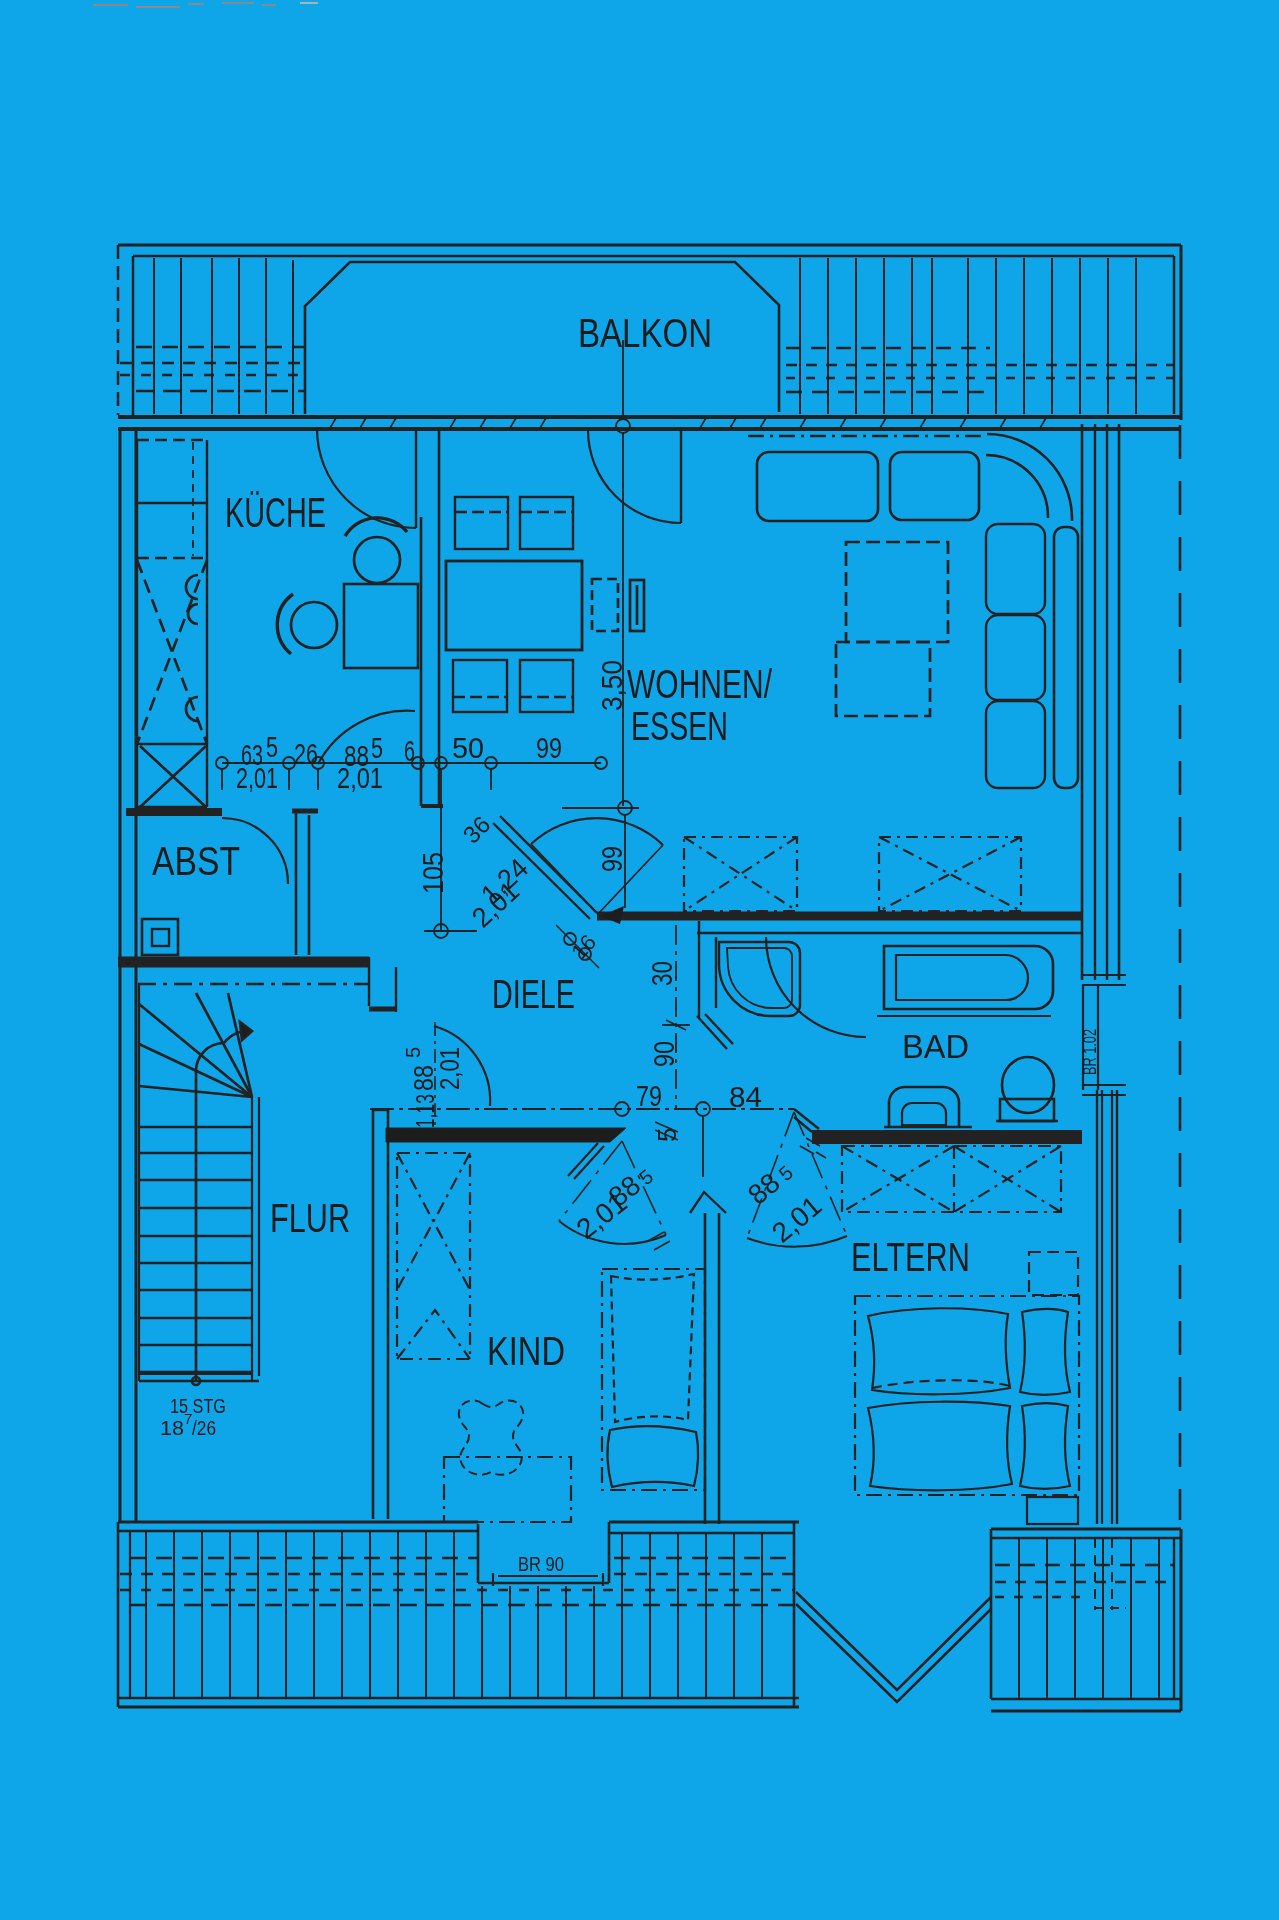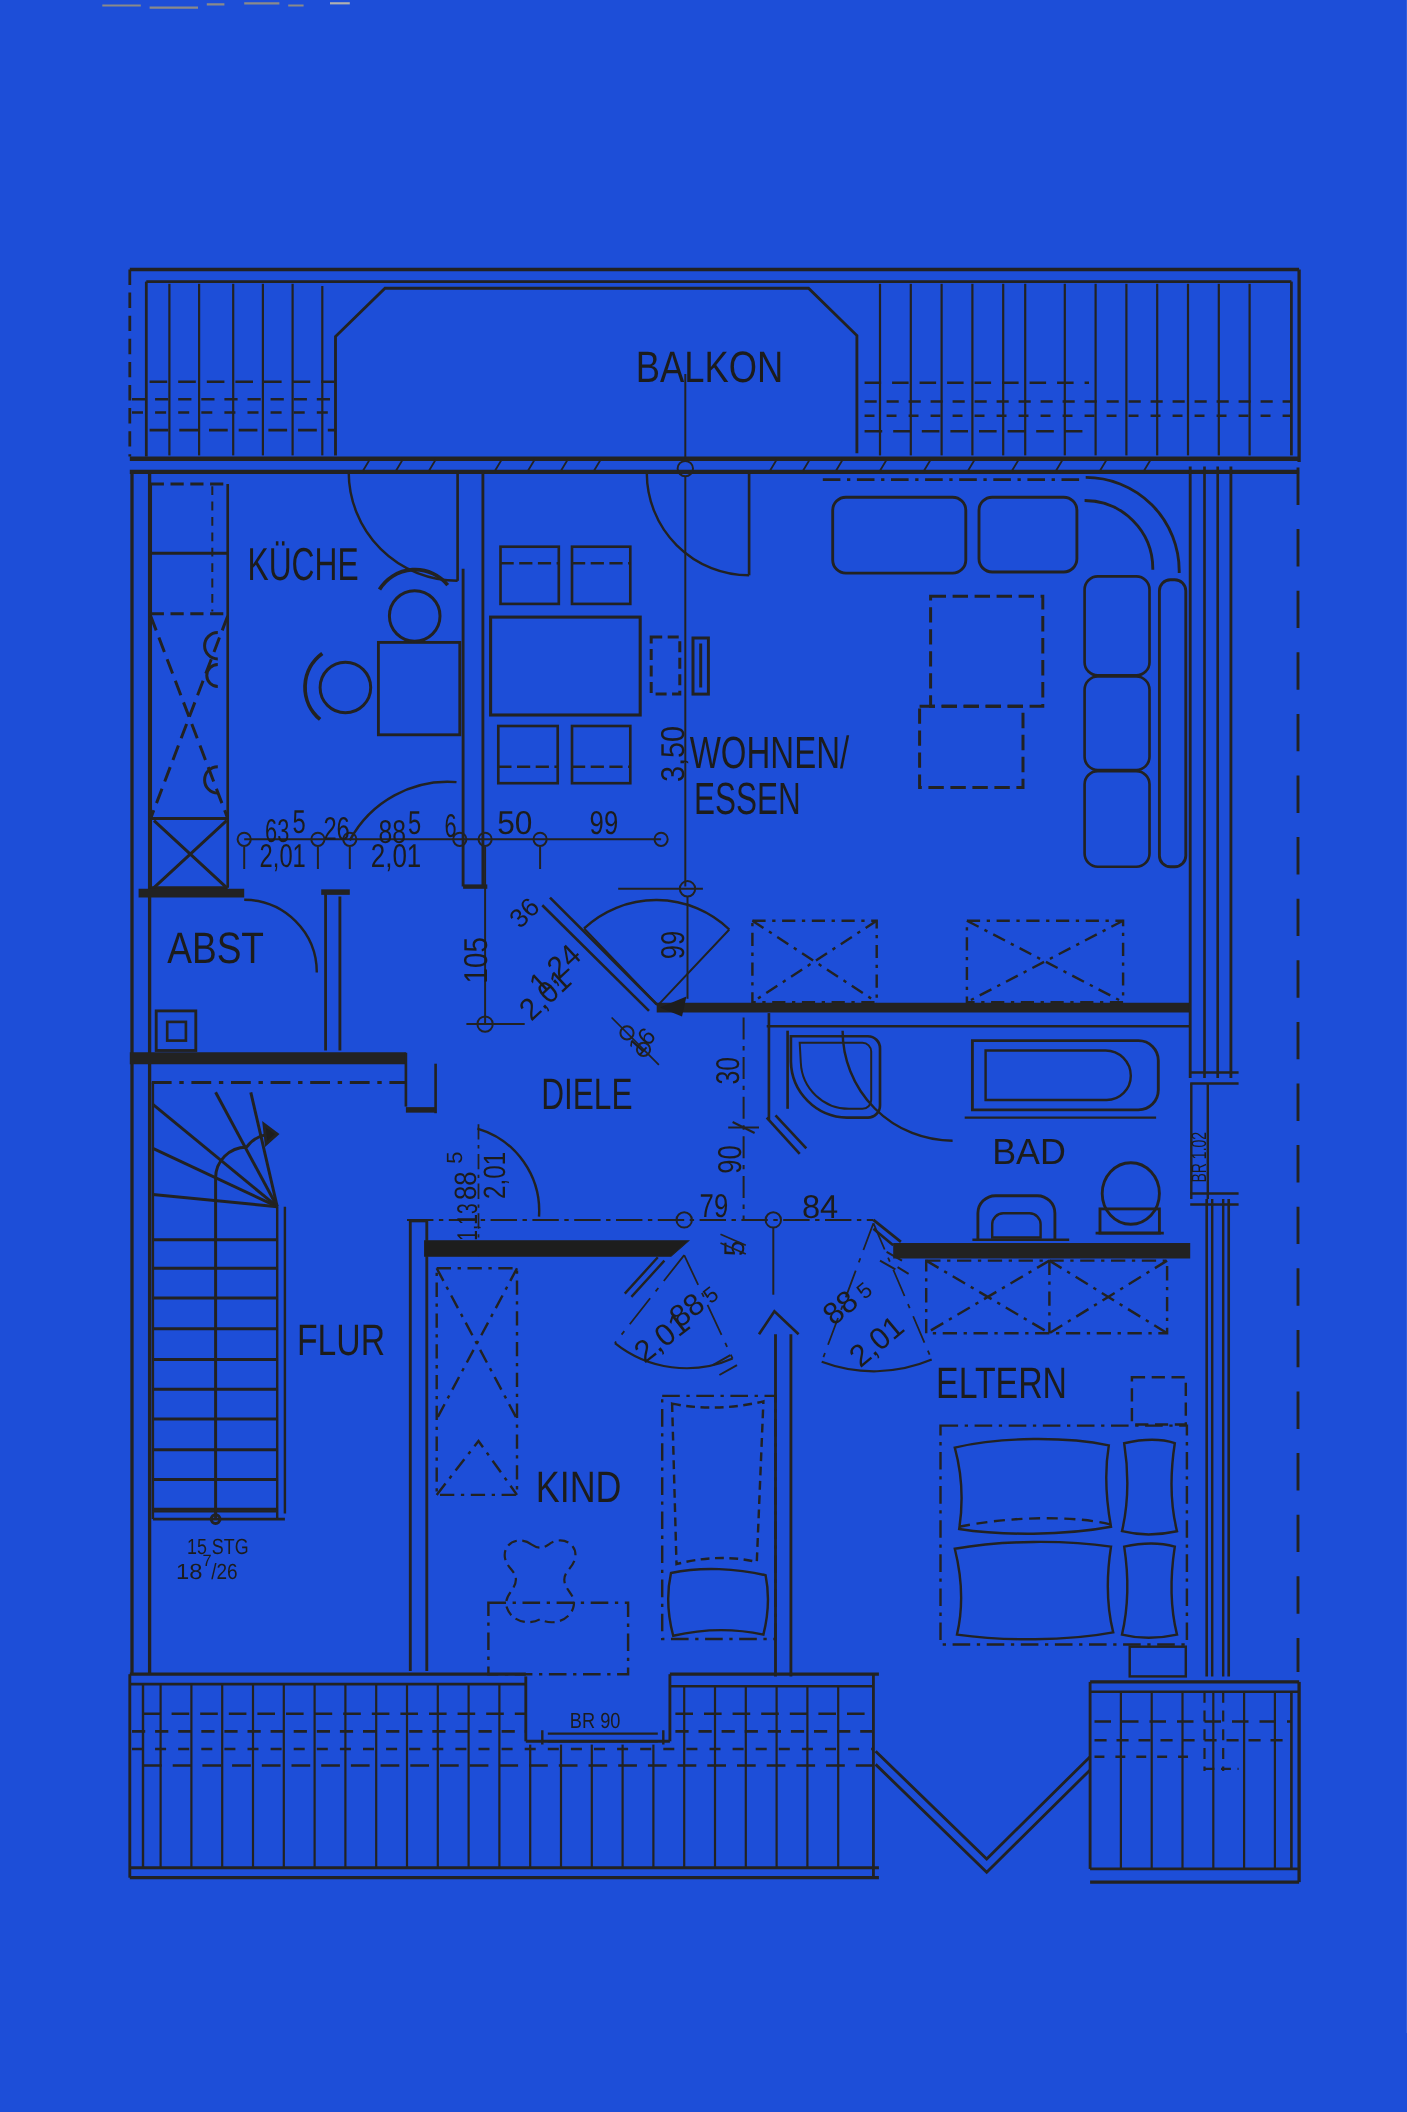--- a/index.html
+++ b/index.html
@@ -1,16 +1,16 @@
 <!DOCTYPE html>
 <html><head>
 <meta charset="utf-8">
 <style>
   html,body{margin:0;padding:0;background:#ffffff;}
-  #page{width:1279px;height:1920px;position:relative;background:#1d4ed8;}
+  #page{width:1279px;height:1920px;position:relative;background:#0ea5e9;}
   svg{position:absolute;top:0;left:0;filter:blur(0.45px);}
   text{font-family:"Liberation Sans", sans-serif;fill:#1c1c1c;}
 </style>
 </head>
 <body>
 <div id="page">
 <svg width="1279" height="1920" viewBox="0 0 1279 1920">
   <g id="all" fill="none" stroke="#222222" stroke-width="2.7" stroke-linecap="butt">
 
   <g id="topband">

